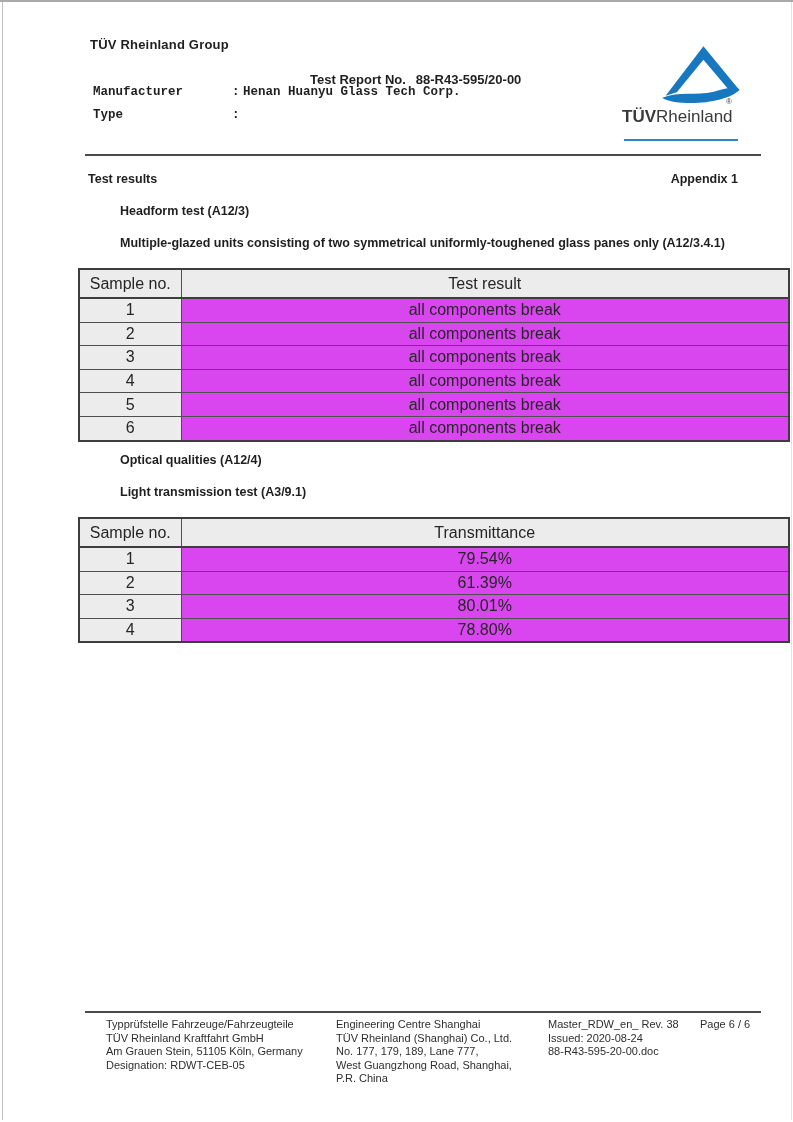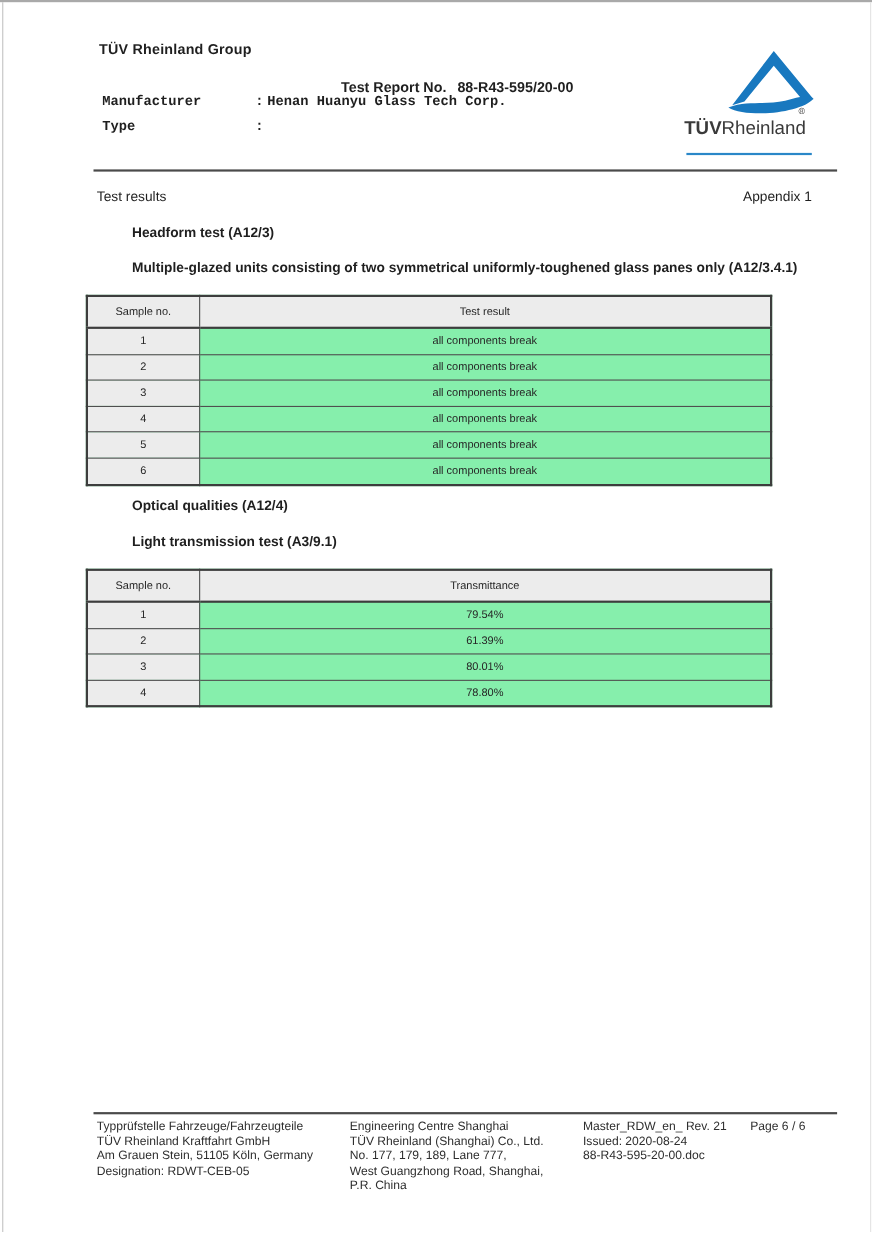--- a/index.html
+++ b/index.html
@@ -33,42 +33,42 @@
   .logo { top: 45px; left: 620px; width: 130px; height: 100px; }
   .logo-triangle { position: absolute; top: 0; left: 37px; width: 86px; height: 60px; }
   .logo-text { position: absolute; top: 62px; left: 2px; font-size: 17px; color: #3a3a3a; white-space: nowrap; }
   .logo-text .b { font-weight: bold; }
   .logo-reg { position: absolute; top: 52px; left: 106px; font-size: 8px; color: #3a3a3a; }
   .logo-underline { position: absolute; top: 94px; left: 4px; width: 114px; height: 2px; }
 
   .header-rule { top: 154px; left: 85px; width: 676px; height: 2px; background: #4a4a4a; }
 
   .results-row { top: 172px; left: 88px; width: 650px; display: flex; justify-content: space-between;
-                 font-size: 12.5px; font-weight: normal; }
+                 font-size: 12.5px; font-weight: bold; }
 
   .h-bold { font-size: 12.5px; font-weight: bold; left: 88px; margin-left: 32px; }
   .headform-title { top: 204px; }
   .headform-sub { top: 236px; width: 660px; }
   .optical-title { top: 453px; }
   .light-title { top: 485px; }
 
-  table.tbl { border-collapse: collapse; table-layout: fixed; width: 624px;
-              font-size: 10px; color: #262626; background: #86efac; }
+  table.tbl { border-collapse: collapse; table-layout: fixed; width: 712px;
+              font-size: 16px; color: #262626; background: #d946ef; }
   .tbl-1 { top: 268px; left: 78px; }
   .tbl-2 { top: 517px; left: 78px; }
   table.tbl th, table.tbl td { border: 1px solid #4f4f4f; text-align: center; padding: 0; }
   table.tbl { border: 2px solid #3d3d3d; }
   table.tbl thead th { height: 27px; background: #ececec; font-weight: normal; border-bottom: 2px solid #3d3d3d; }
   table.tbl td { height: 22.6px; }
   table.tbl td.c1 { background: #ececec; }
   table.tbl col.col-sample { width: 102px; }
 
   .footer-rule { top: 1011px; left: 85px; width: 676px; height: 2px; background: #4a4a4a; }
   .footer { top: 1018px; left: 0; width: 793px; font-size: 11px; line-height: 13.5px; color: #2e2e2e; }
-  .f-col { position: absolute; top: 0; }
+  .f-col { position: absolute; top: 0; margin-left: 18px; }
   .f-col1 { left: 88px;  width: 225px; }
   .f-col2 { left: 318px; width: 205px; }
   .f-col3 { left: 530px; width: 150px; }
   .f-col4 { left: 682px; width: 80px; }
 </style>
 </head>
 <body>
 
 <div class="edge-top"></div>
 <div class="edge-left"></div>
@@ -208,21 +208,21 @@
   <div class="f-col f-col2">
 
   <div>Engineering Centre Shanghai</div>
       <div>TÜV Rheinland (Shanghai) Co., Ltd.</div>
       <div>No. 177, 179, 189, Lane 777,</div>
       <div>West Guangzhong Road, Shanghai,</div>
       <div>P.R. China</div>
     </div>
   <div class="f-col f-col3">
 
-  <div>Master_RDW_en_ Rev. 21</div>
+  <div>Master_RDW_en_ Rev. 38</div>
       <div>Issued: 2020-08-24</div>
       <div>88-R43-595-20-00.doc</div>
     </div>
   <div class="f-col f-col4">
 
   <div>Page 6 / 6</div>
     </div>
 </div>
 
 </body></html>

